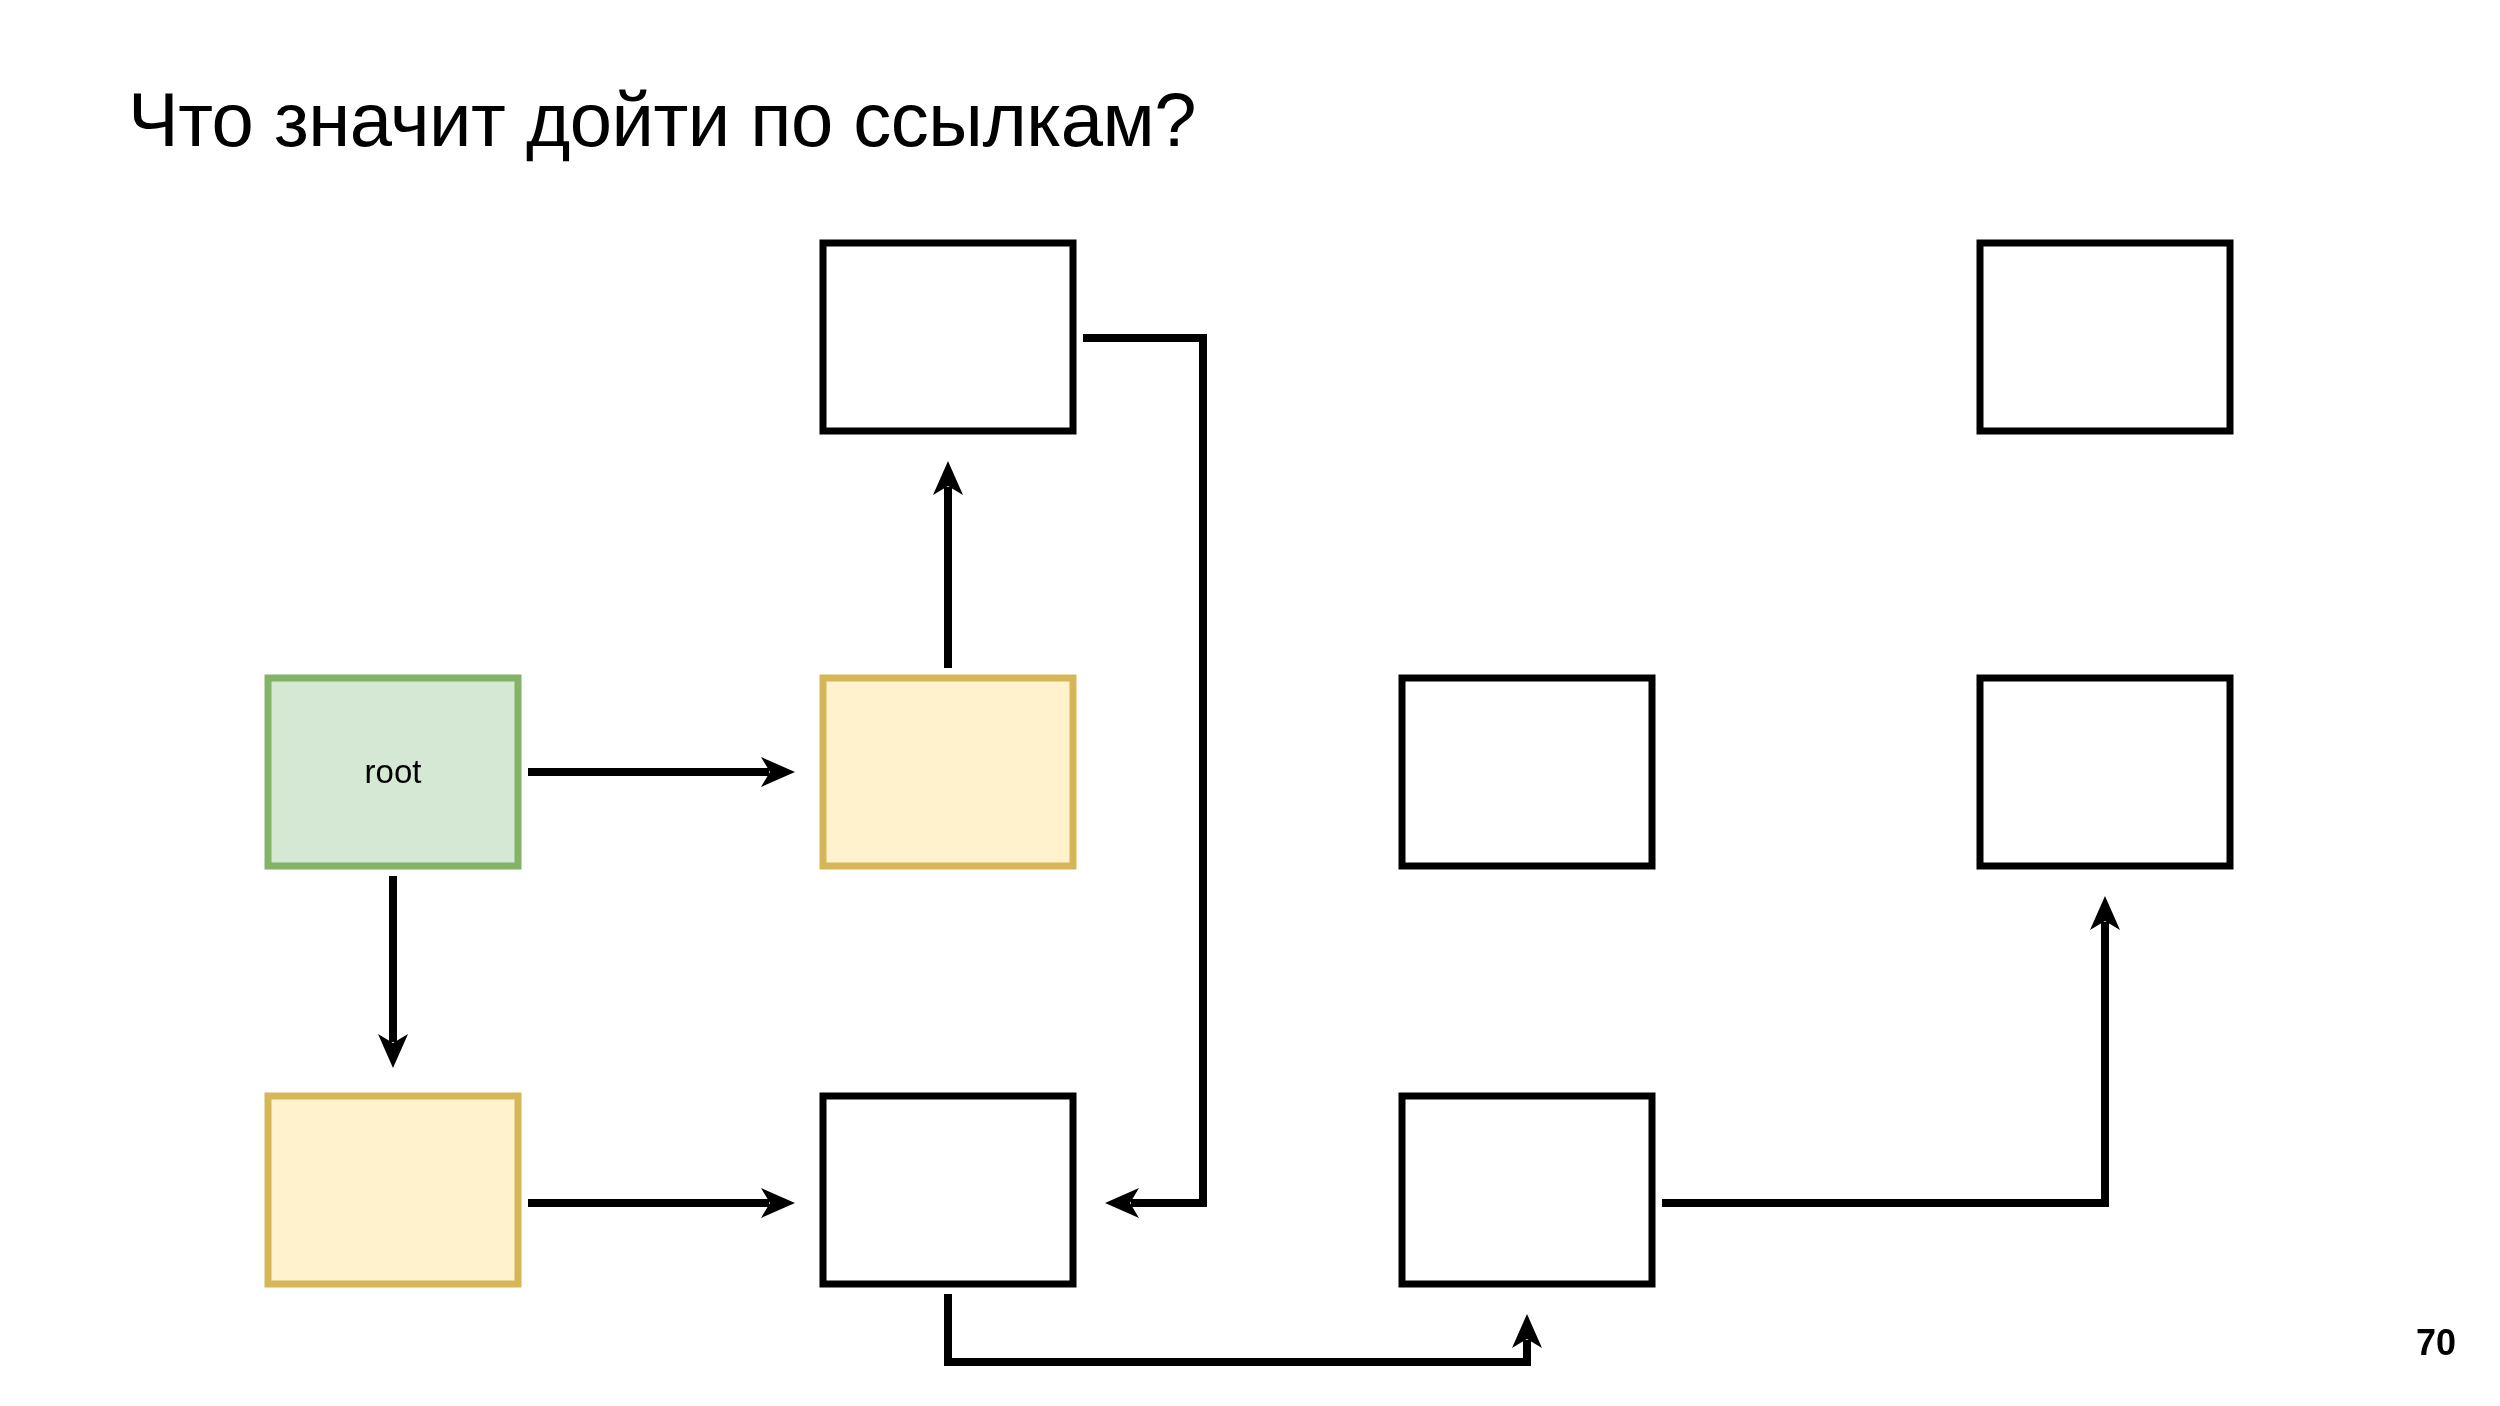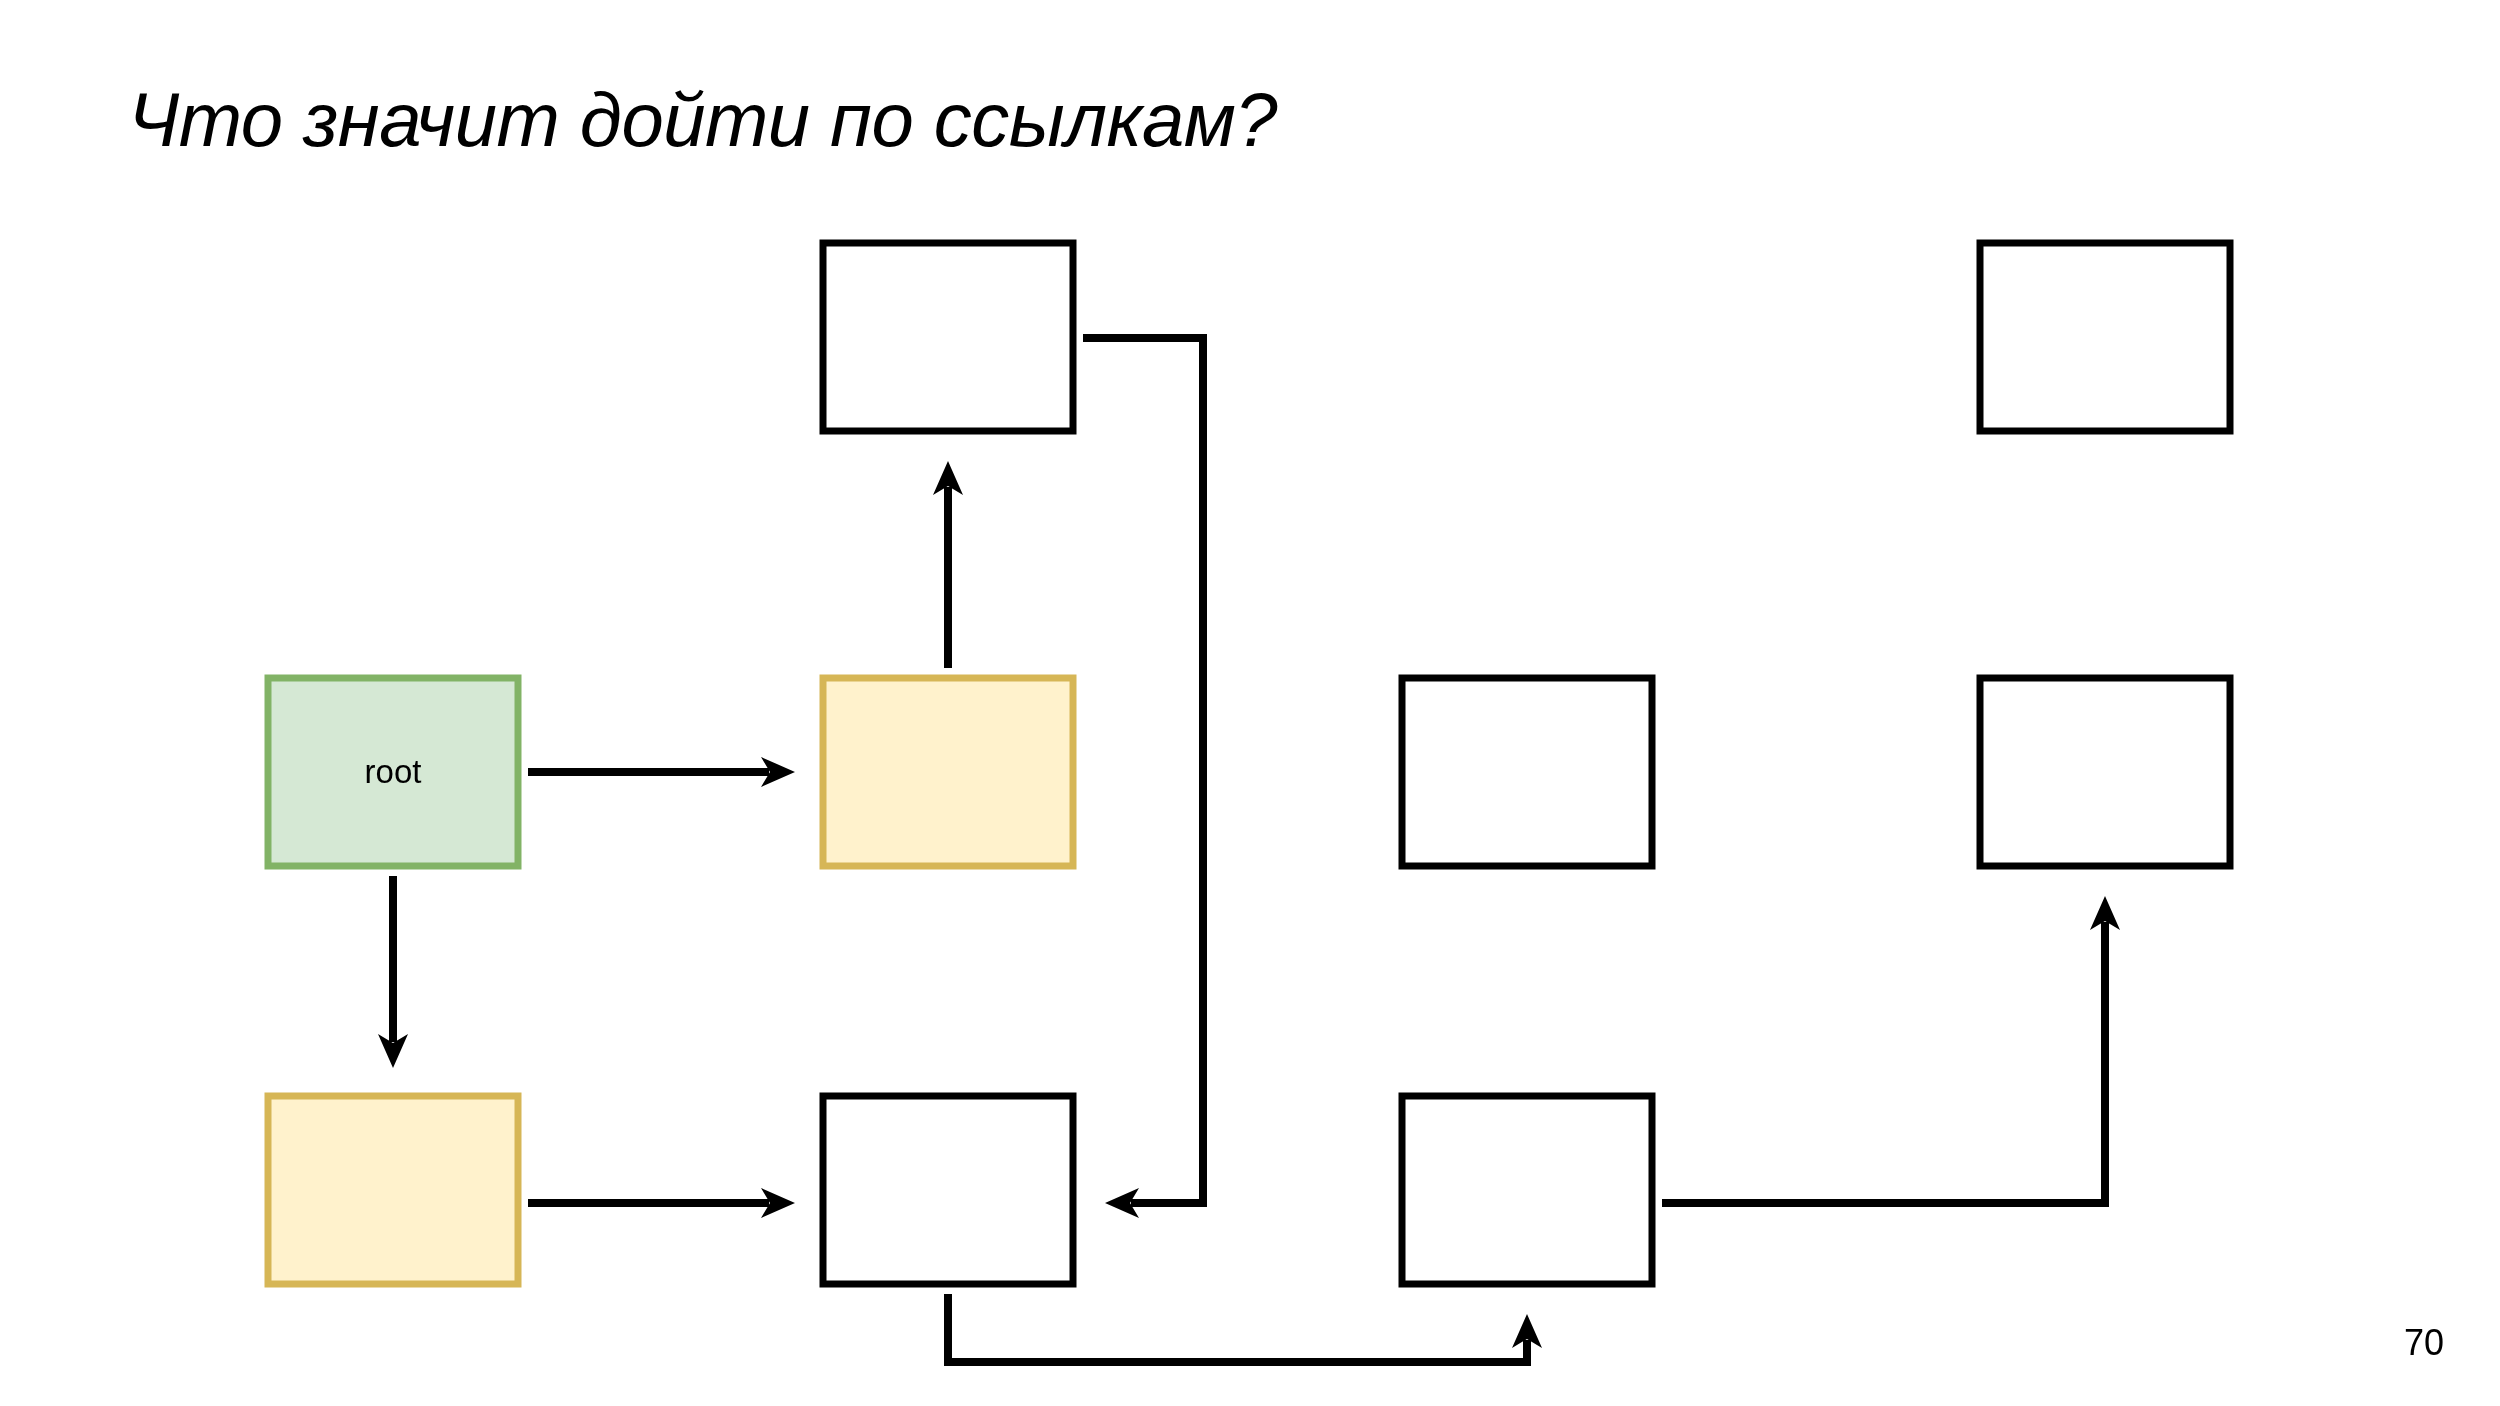--- a/index.html
+++ b/index.html
@@ -20,29 +20,29 @@
   #slide-title {
     position: absolute;
     left: 128px;
     top: 78px;
     font-size: 76px;
     font-weight: 400;
     color: #000000;
     letter-spacing: -0.5px;
     white-space: nowrap;
     line-height: 1.1;
-    font-style: italic;
   }
   #page-number {
     position: absolute;
-    right: 56px;
+    right: 44px;
     bottom: 42px;
     font-size: 36px;
     color: #000000;
     font-family: "Liberation Sans", sans-serif;
+    font-weight: bold;
   }
   #diagram-svg {
     position: absolute;
     left: 0;
     top: 0;
     width: 2500px;
     height: 1406px;
   }
   .node-rect {
     stroke-width: 7;

